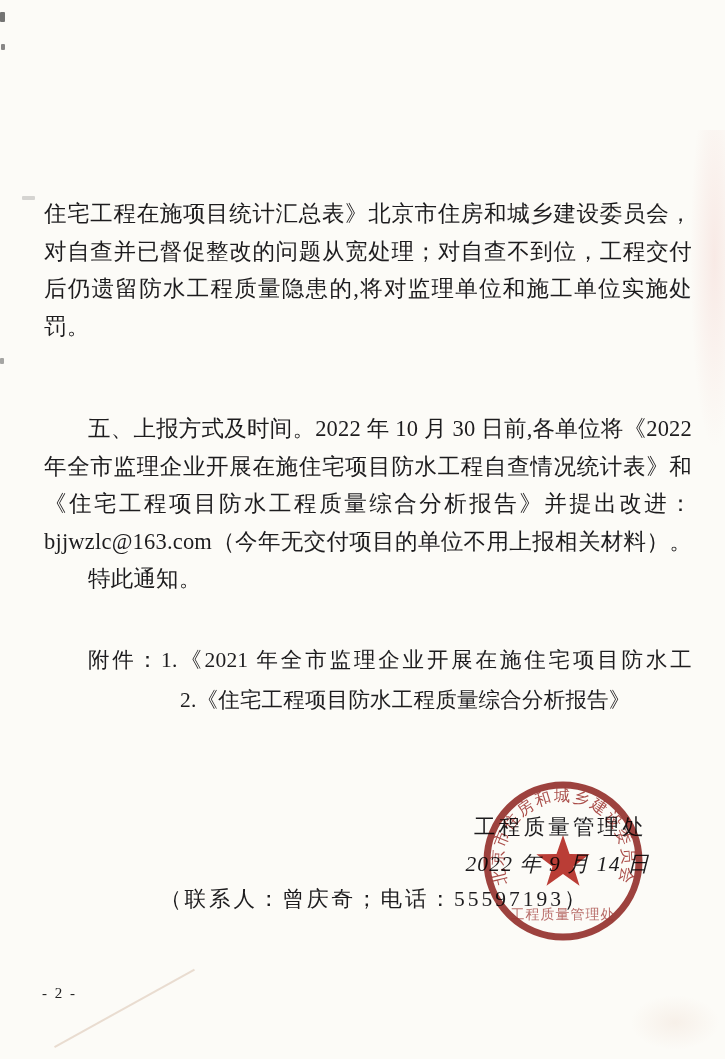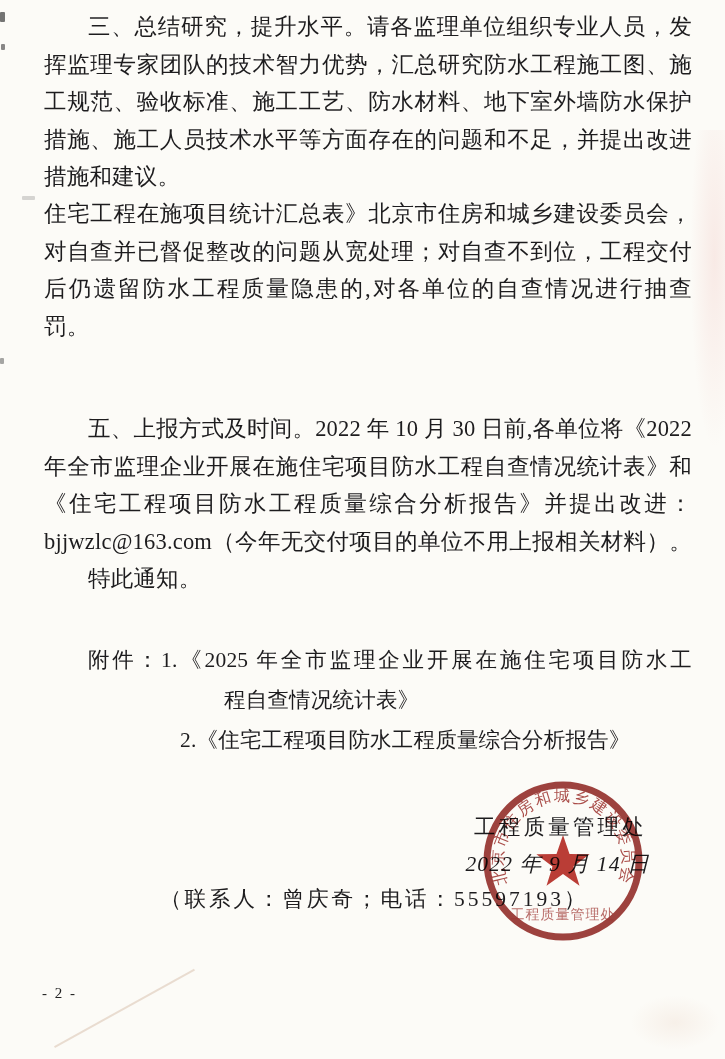--- a/index.html
+++ b/index.html
@@ -86,46 +86,38 @@
     background:rgba(190,148,118,.3);
     transform:rotate(-29deg);
     transform-origin:left bottom;
   }
 </style>
 </head>
 <body>
 
 <div class="page">
 
-  <div class="para" id="para-3">
-    <div class="ln j ind">三、总结研究，提升水平。请各监理单位组织专业人员，发</div>
-    <div class="ln j">挥监理专家团队的技术智力优势，汇总研究防水工程施工图、施</div>
-    <div class="ln j">工规范、验收标准、施工工艺、防水材料、地下室外墙防水保护</div>
-    <div class="ln j">措施、施工人员技术水平等方面存在的问题和不足，并提出改进</div>
-    <div class="ln">措施和建议。</div>
-  </div>
 
   <div class="para" id="para-4">
     <div class="ln j">住宅工程在施项目统计汇总表》北京市住房和城乡建设委员会，</div>
     <div class="ln j">对自查并已督促整改的问题从宽处理；对自查不到位，工程交付</div>
-    <div class="ln j">后仍遗留防水工程质量隐患的,对各单位的自查情况进行抽查</div>
+    <div class="ln j">后仍遗留防水工程质量隐患的,将对监理单位和施工单位实施处</div>
     <div class="ln">罚。</div>
   </div>
 
   <div class="para" id="para-5">
     <div class="ln j ind">五、上报方式及时间。2022 年 10 月 30 日前,各单位将《2022</div>
     <div class="ln j">年全市监理企业开展在施住宅项目防水工程自查情况统计表》和</div>
     <div class="ln j">《住宅工程项目防水工程质量综合分析报告》并提出改进：</div>
     <div class="ln j">bjjwzlc@163.com（今年无交付项目的单位不用上报相关材料）。</div>
     <div class="ln ind">特此通知。</div>
   </div>
 
   <div class="attach">
-    <div class="ln j">附件：1.《2025 年全市监理企业开展在施住宅项目防水工</div>
-    <div class="ln a2">程自查情况统计表》</div>
+    <div class="ln j">附件：1.《2021 年全市监理企业开展在施住宅项目防水工</div>
     <div class="ln a3">2.《住宅工程项目防水工程质量综合分析报告》</div>
   </div>
 
   <div class="sig sig-dept">工程质量管理处</div>
   <div class="sig sig-date">2022 年 9 月 14 日</div>
   <div class="sig sig-contact">（联系人：曾庆奇；电话：55597193）</div>
 
   <svg class="seal" width="176" height="176" viewBox="0 0 176 176">
     <circle cx="88" cy="88" r="76" fill="none" stroke="#8e2320" stroke-width="7" stroke-opacity="
 .92"></circle>

